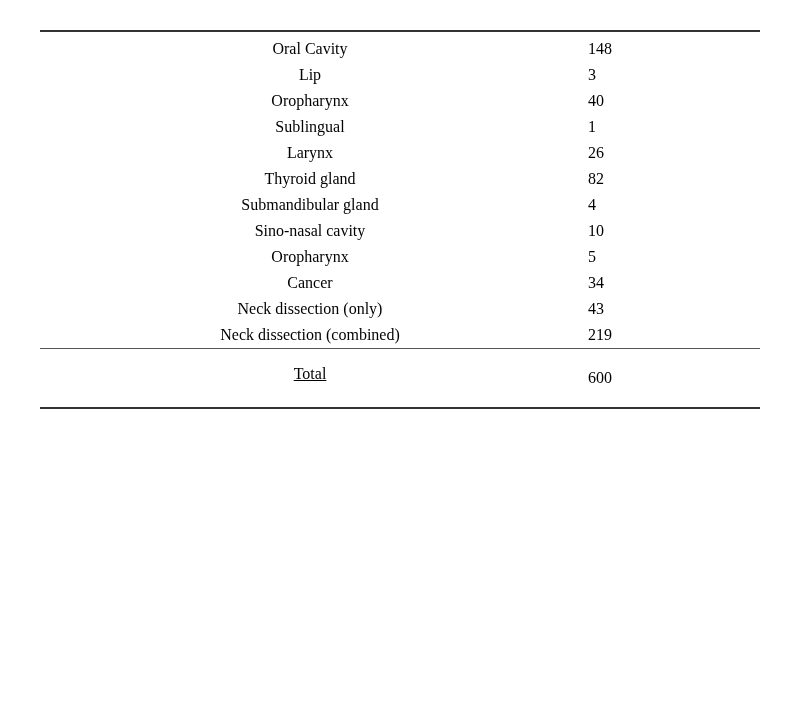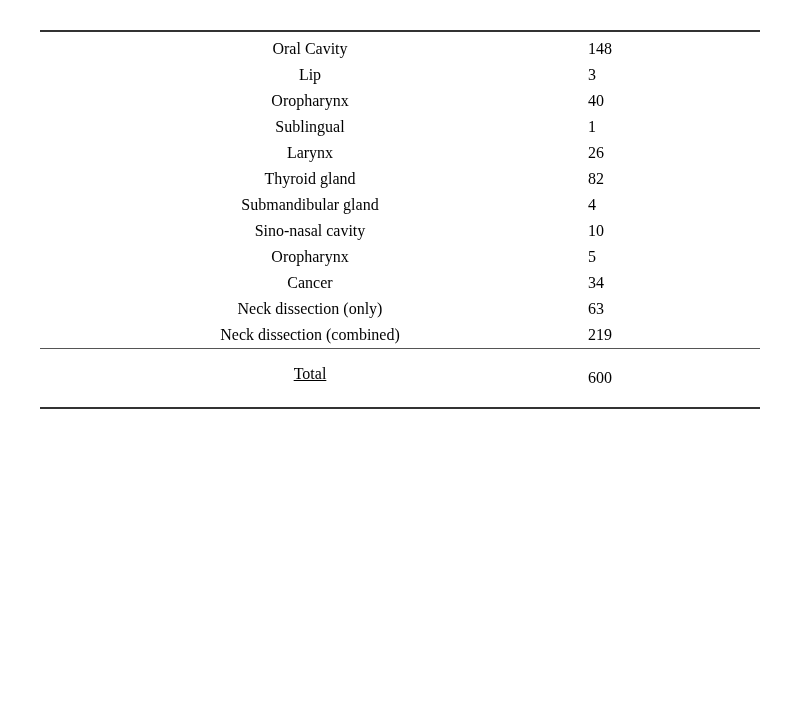--- a/index.html
+++ b/index.html
@@ -105,21 +105,21 @@
         <tr class="data-row">
           <td class="label-cell">Oropharynx</td>
           <td class="value-cell">5</td>
         </tr>
         <tr class="data-row">
           <td class="label-cell">Cancer</td>
           <td class="value-cell">34</td>
         </tr>
         <tr class="data-row">
           <td class="label-cell">Neck dissection (only)</td>
-          <td class="value-cell">63</td>
+          <td class="value-cell">43</td>
         </tr>
         <tr class="data-row">
           <td class="label-cell">Neck dissection (combined)</td>
           <td class="value-cell">219</td>
         </tr>
         <tr>
           <td colspan="2" style="padding: 4px; border-top: 1.5px solid rgb(85, 85, 85);"></td>
         </tr>
         <tr class="total-row">
           <td class="label-cell total-label" style="padding-top: 8px; padding-bottom: 24px; border-bottom: 2px solid rgb(51, 51, 51); text-decoration: underline;">Total</td>

